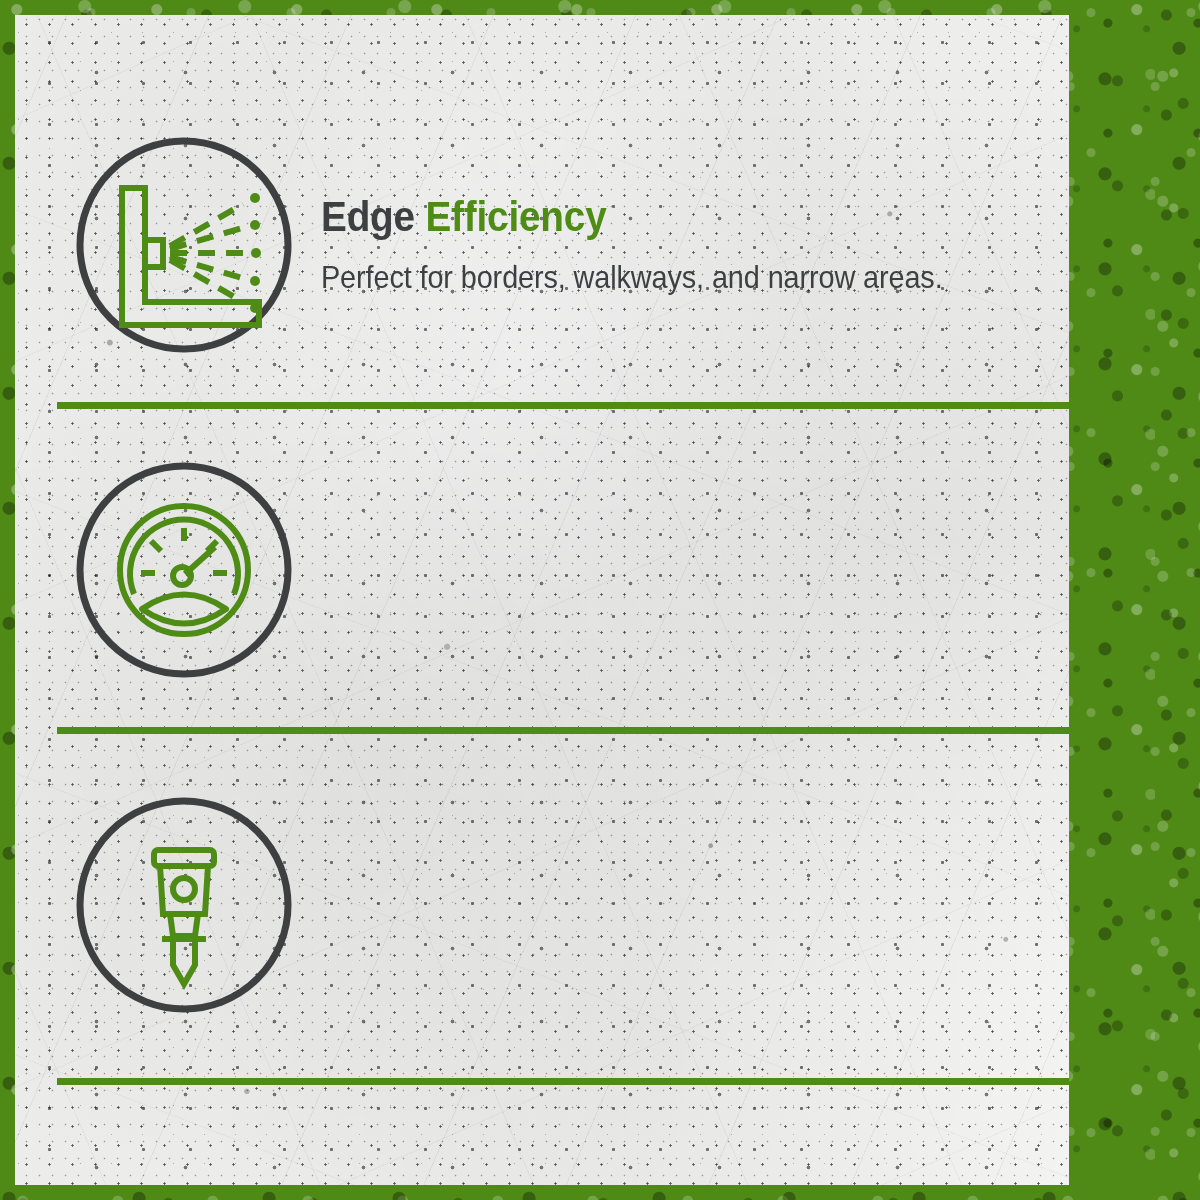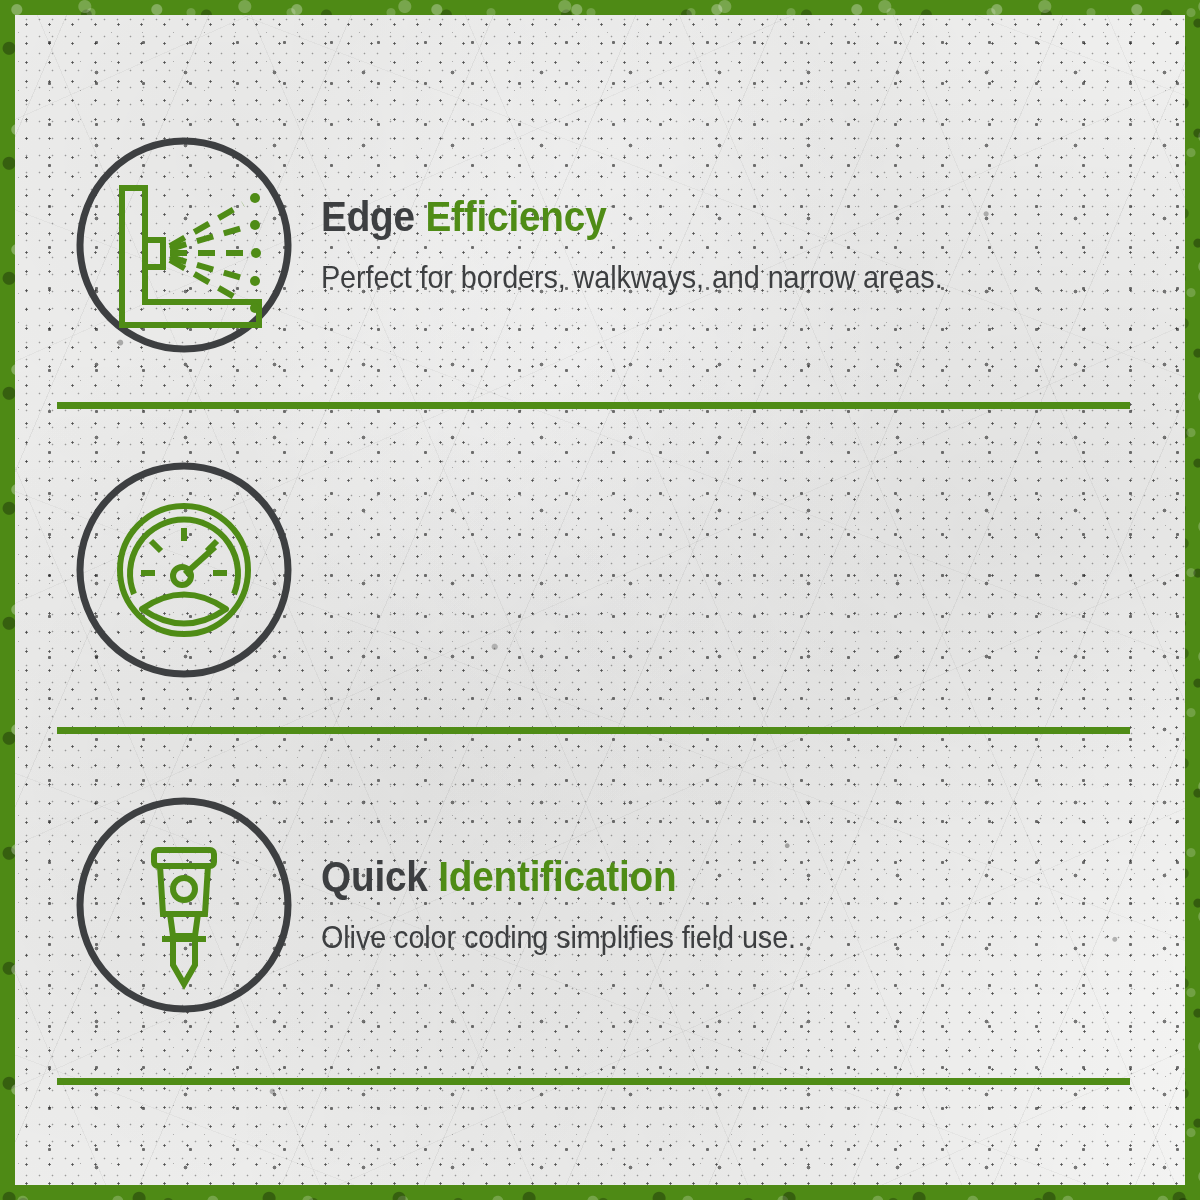--- a/index.html
+++ b/index.html
@@ -37,21 +37,21 @@
     background-size: 140px 120px, 90px 110px, 160px 130px, 120px 100px,
                      100px 140px, 130px 115px, 95px 125px, 150px 105px,
                      110px 135px, 125px 95px, 105px 120px, 145px 110px,
                      70px 80px,  85px 95px;
   }
 
   
   #panel {
     position:absolute;
     left:15px; top:15px;
-    width:1170px; height:1170px;
+    width:1054px; height:1170px;
     background-color:#f4f4f3;
     overflow:hidden;
   }
   .grunge {
     position:absolute; inset:0;
     pointer-events:none;
   }
   
   #grunge-tone {
     background-image:
@@ -248,27 +248,20 @@
 
             <circle cx="109" cy="93" r="11" fill="none" stroke="#4f8c16" stroke-width="6"></circle>
 
             <path d="M95 118 H123 L120 140 H98 Z" fill="none" stroke="#4f8c16" stroke-width="6" stroke-linejoin="miter"></path>
 
             <line x1="87" y1="143" x2="131" y2="143" stroke="#4f8c16" stroke-width="6"></line>
 
             <path d="M98 143 H120 V169 L109 188 L98 169 Z" fill="none" stroke="#4f8c16" stroke-width="6" stroke-linejoin="miter"></path>
           </svg>
         </div>
-        <div class="row-text">
-          <div class="row-title">
-            <span class="t-dark">Quick</span>
-            <span class="t-green">Identification</span>
-          </div>
-          <div class="row-desc">Olive color coding simplifies field use.</div>
-        </div>
       </div>
 
     </div>
 
     <div class="divider" id="divider-0"></div>
     <div class="divider" id="divider-1"></div>
     <div class="divider" id="divider-2"></div>
 
   </div>
 </div>

